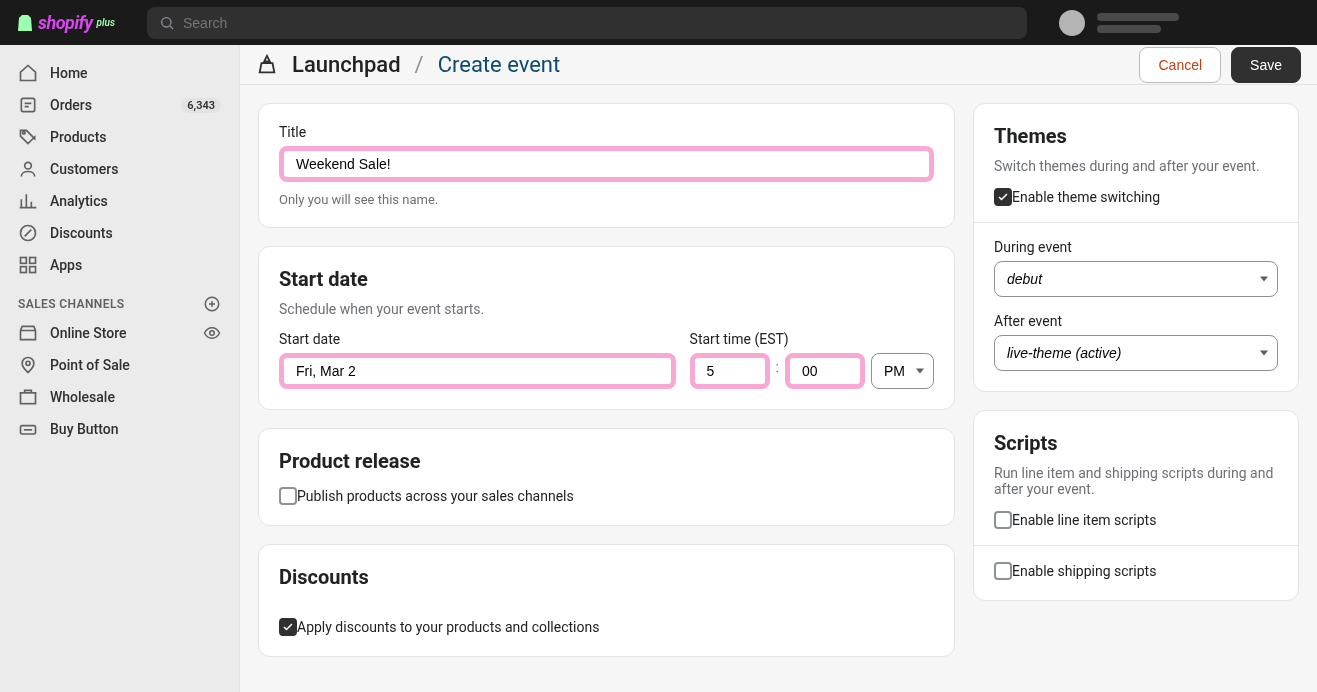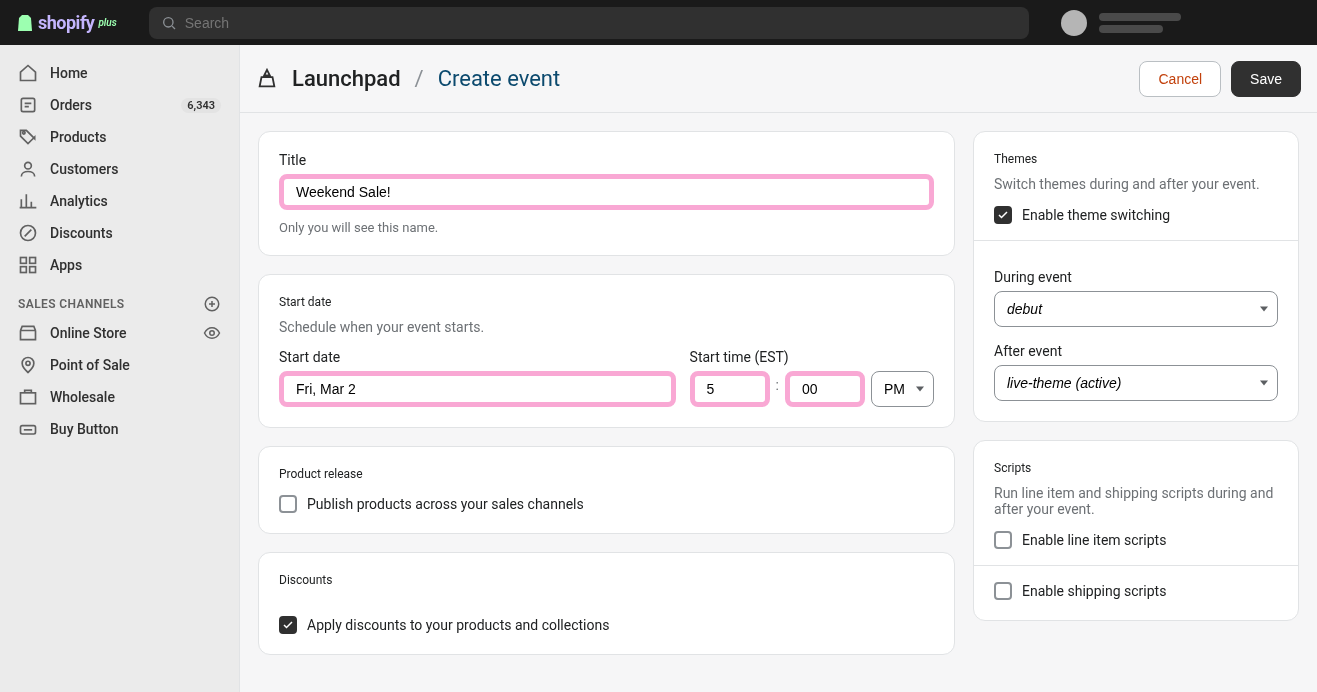--- a/index.html
+++ b/index.html
@@ -14,21 +14,21 @@
   
   .topbar {
     height: 45px;
     background: #1a1a1a;
     display: flex;
     align-items: center;
     padding: 0 16px;
     gap: 12px;
   }
   .logo { display:flex; align-items:center; gap:4px; }
-  .logo-text { color:#c4b5fd; font-weight:700; font-size:18px; letter-spacing:-0.5px; }
+  .logo-text { color:#d946ef; font-weight:700; font-size:18px; letter-spacing:-0.5px;font-style:italic; }
   .logo-plus { color:#9cffb0; font-size:10px; font-weight:600;font-style:italic; }
   .search-wrap {
     flex: 1;
     margin: 0 20px;
     background: #303030;
     border-radius: 8px;
     height: 32px;
     display: flex;
     align-items: center;
     padding: 0 12px;
@@ -66,21 +66,21 @@
   .section-title {
     display:flex; align-items:center; justify-content:space-between;
     padding:14px 10px 4px; color:#616161; font-size:12px;
     font-weight:600; letter-spacing:0.4px;
   }
   .section-title .plus { width:18px; height:18px; color:#616161; cursor:pointer; }
 
   
   .main { flex:1; overflow-y:auto; }
   .breadcrumb-bar {
-    height:68px; border-bottom:1px solid #e1e3e5;
+    height:40px; border-bottom:1px solid #e1e3e5;
     display:flex; align-items:center; padding:0 16px; gap:14px;
     background:#f6f6f7;
   }
   .breadcrumb-bar .bc-icon { width:22px; height:22px; color:#303030; }
   .bc-link { font-size:22px; font-weight:500; color:#202223; }
   .bc-sep { font-size:22px; color:#8c9196; }
   .bc-current { font-size:22px; color:#0c4a6e; }
   .bc-actions { margin-left:auto; display:flex; gap:10px; }
   .btn {
     height:36px; padding:0 18px; border-radius:8px; font-size:14px;
@@ -90,21 +90,21 @@
   .btn.primary { background:#303030; color:#fff; border-color:#303030; }
 
   .content { display:flex; gap:18px; padding:18px; align-items:flex-start; }
   .col-left { flex:1; display:flex; flex-direction:column; gap:18px; }
   .col-right { width:326px; display:flex; flex-direction:column; gap:18px; }
 
   .card {
     background:#fff; border:1px solid #e1e3e5; border-radius:12px;
     padding:20px;
   }
-  .card h2 { font-size:12px; font-weight:400; margin-bottom:10px; }
+  .card h2 { font-size:20px; font-weight:700; margin-bottom:10px; }
   .card .sub { color:#6d7175; font-size:14px; margin-bottom:14px; }
 
   .field-label { font-size:14px; color:#202223; margin-bottom:6px; display:block; }
   .text-input {
     width:100%; height:36px; border:5px solid #f9a8d4; border-radius:8px;
     padding:0 12px; font-size:14px; outline:none;
   }
   .help { color:#6d7175; font-size:13px; margin-top:10px; }
 
   .row { display:flex; gap:14px; align-items:flex-end; }
@@ -118,30 +118,30 @@
     appearance:none; position:relative;
   }
   .select-wrap { position:relative; display:inline-block; }
   .select-wrap::after {
     content:""; position:absolute; right:10px; top:50%; transform:translateY(-50%);
     border-left:4px solid transparent; border-right:4px solid transparent;
     border-top:5px solid #5c5f62; pointer-events:none;
   }
   .select.full { width:100%;font-style:italic; }
 
-  .checkbox-row { display:flex; align-items:center; gap:10px; margin-top:6px; }
+  .checkbox-row { display:flex; align-items:center; margin-top:6px; }
   .cb {
     width:18px; height:18px; border:2px solid #8c9196; border-radius:4px;
     display:flex; align-items:center; justify-content:center;
     flex-shrink:0; cursor:pointer;
   }
   .cb.checked { background:#303030; border-color:#303030; color:#fff; }
   .cb svg { width:12px; height:12px; }
 
-  .themes-card .field-label { margin-top:28px; }
+  .themes-card .field-label { margin-top:16px; }
   .divider { height:1px; background:#e1e3e5; margin:16px -20px; }
 
   svg { display:block; }
 </style>
 </head>
 <body>
 
 <div class="app">
 
   <div class="topbar">

